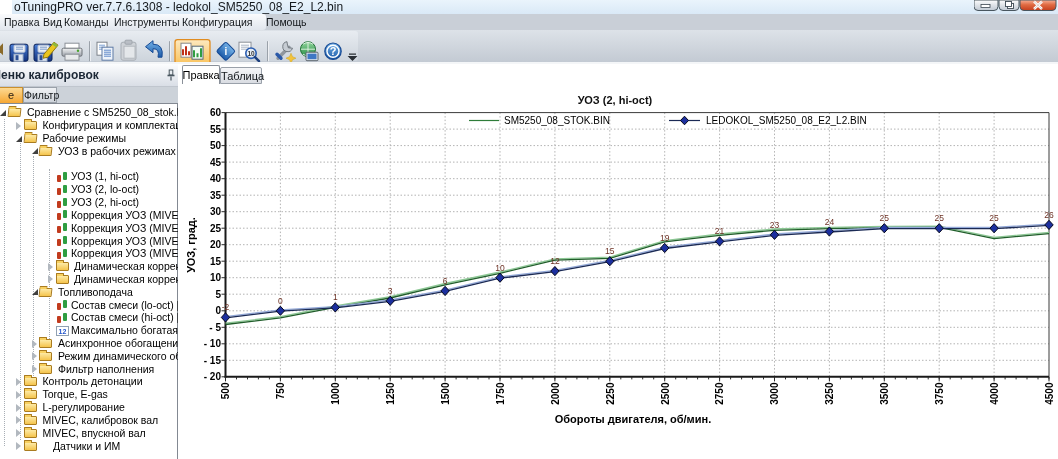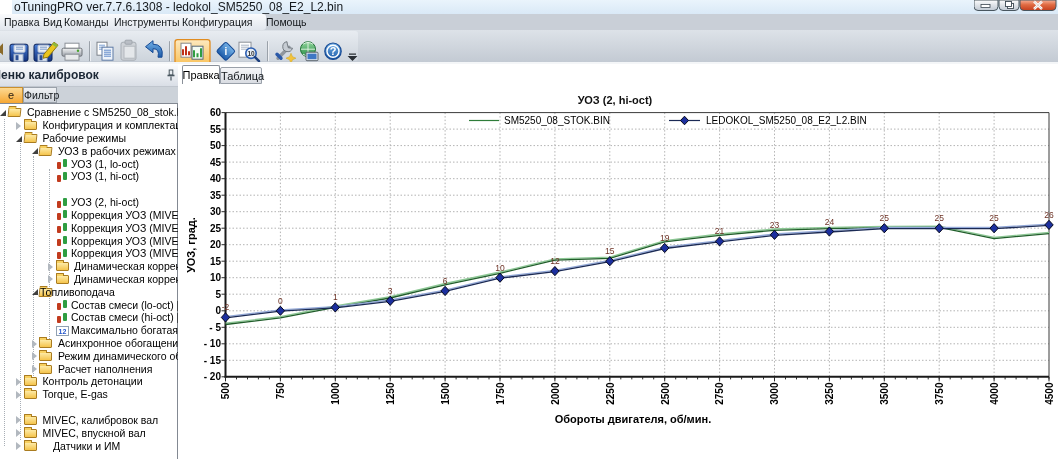--- a/index.html
+++ b/index.html
@@ -196,27 +196,27 @@
 <div class="tr" style="top:144.8px">
         <i class="ae" style="left:31.5px"></i>
         <i class="fo op" style="left:39px"></i>
         <span style="left:58px">УОЗ в рабочих режимах</span>
       </div>
 <div class="tr" style="top:132.0px">
         <i class="ae" style="left:15.5px"></i>
         <i class="fo op" style="left:23.5px"></i>
         <span style="left:42.5px">Рабочие режимы</span>
       </div>
-<div class="tr" style="top:157.6px">
-        <i class="ci" style="left:56px"></i>
-        <span style="left:71px">УОЗ (1, lo-oct)</span>
-      </div>
 <div class="tr" style="top:170.4px">
         <i class="ci" style="left:56px"></i>
         <span style="left:71px">УОЗ (1, hi-oct)</span>
+      </div>
+<div class="tr" style="top:183.3px">
+        <i class="ci" style="left:56px"></i>
+        <span style="left:71px">УОЗ (2, lo-oct)</span>
       </div>
 <div class="tr" style="top:196.1px">
         <i class="ci" style="left:56px"></i>
         <span style="left:71px">УОЗ (2, hi-oct)</span>
       </div>
 <div class="tr" style="top:208.9px">
         <i class="ci" style="left:56px"></i>
         <span style="left:71px">Коррекция УОЗ (MIVEC_1</span>
       </div>
 <div class="tr" style="top:221.7px">
@@ -237,21 +237,21 @@
         <span style="left:74px">Динамическая коррекция</span>
       </div>
 <div class="tr" style="top:272.9px">
         <i class="ac" style="left:47.5px"></i>
         <i class="fo" style="left:56px"></i>
         <span style="left:74px">Динамическая коррекция</span>
       </div>
 <div class="tr" style="top:285.7px">
         <i class="ae" style="left:31.5px"></i>
         <i class="fo op" style="left:39px"></i>
-        <span style="left:40px">Топливоподача</span>
+        <span style="left:58px">Топливоподача</span>
       </div>
 <div class="tr" style="top:298.6px">
         <i class="ci" style="left:56px"></i>
         <span style="left:71px">Состав смеси (lo-oct) [гор</span>
       </div>
 <div class="tr" style="top:311.4px">
         <i class="ci" style="left:56px"></i>
         <span style="left:71px">Состав смеси (hi-oct) [гор</span>
       </div>
 <div class="tr" style="top:324.2px">
@@ -264,31 +264,36 @@
         <span style="left:58px">Асинхронное обогащение по</span>
       </div>
 <div class="tr" style="top:349.8px">
         <i class="ac" style="left:31.5px"></i>
         <i class="fo" style="left:39px"></i>
         <span style="left:58px">Режим динамического обога</span>
       </div>
 <div class="tr" style="top:362.6px">
         <i class="ac" style="left:31.5px"></i>
         <i class="fo" style="left:39px"></i>
-        <span style="left:58px">Расчет наполнения</span>
+        <span style="left:58px">Фильтр наполнения</span>
       </div>
 <div class="tr" style="top:388.2px">
         <i class="ac" style="left:15.5px"></i>
         <i class="fo" style="left:23.5px"></i>
         <span style="left:42.5px">Torque, E-gas</span>
       </div>
 <div class="tr" style="top:375.4px">
         <i class="ac" style="left:15.5px"></i>
         <i class="fo" style="left:23.5px"></i>
         <span style="left:42.5px">Контроль детонации</span>
+      </div>
+<div class="tr" style="top:401.0px">
+        <i class="ac" style="left:15.5px"></i>
+        <i class="fo" style="left:23.5px"></i>
+        <span style="left:42.5px">L-регулирование</span>
       </div>
 <div class="tr" style="top:413.8px">
         <i class="ac" style="left:15.5px"></i>
         <i class="fo" style="left:23.5px"></i>
         <span style="left:42.5px">MIVEC, калибровок вал</span>
       </div>
 <div class="tr" style="top:426.6px">
         <i class="ac" style="left:15.5px"></i>
         <i class="fo" style="left:23.5px"></i>
         <span style="left:42.5px">MIVEC, впускной вал</span>

